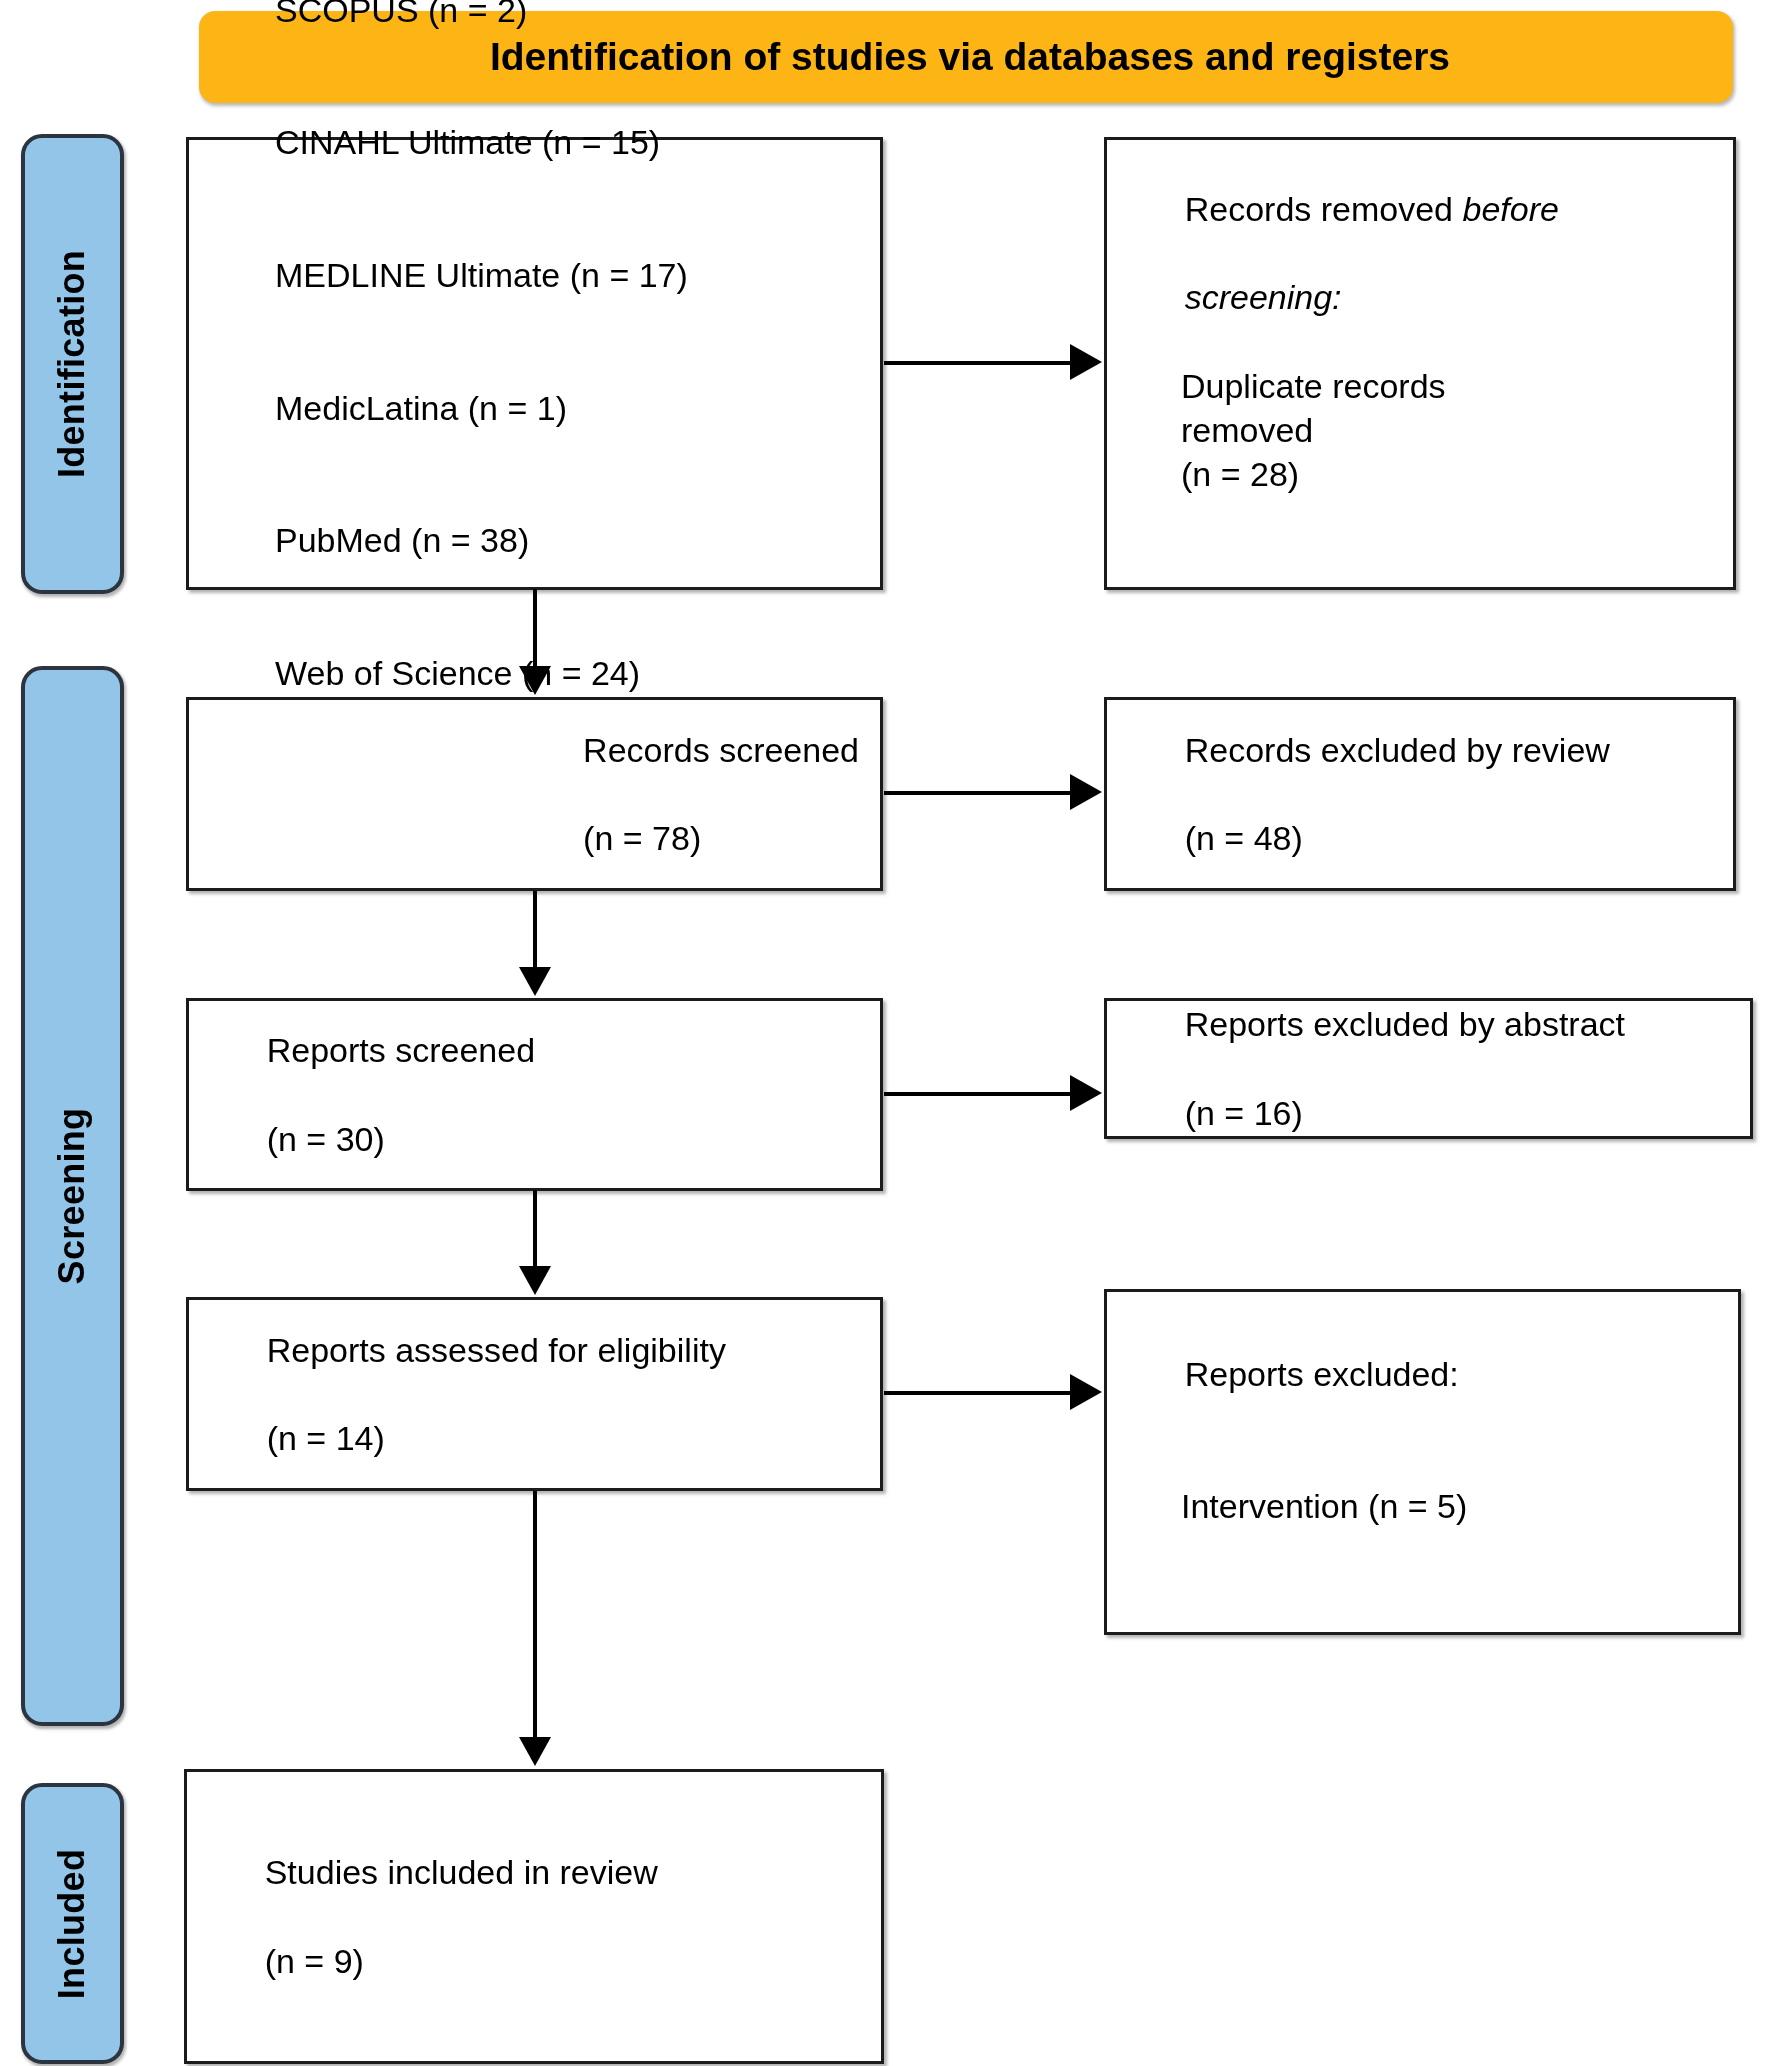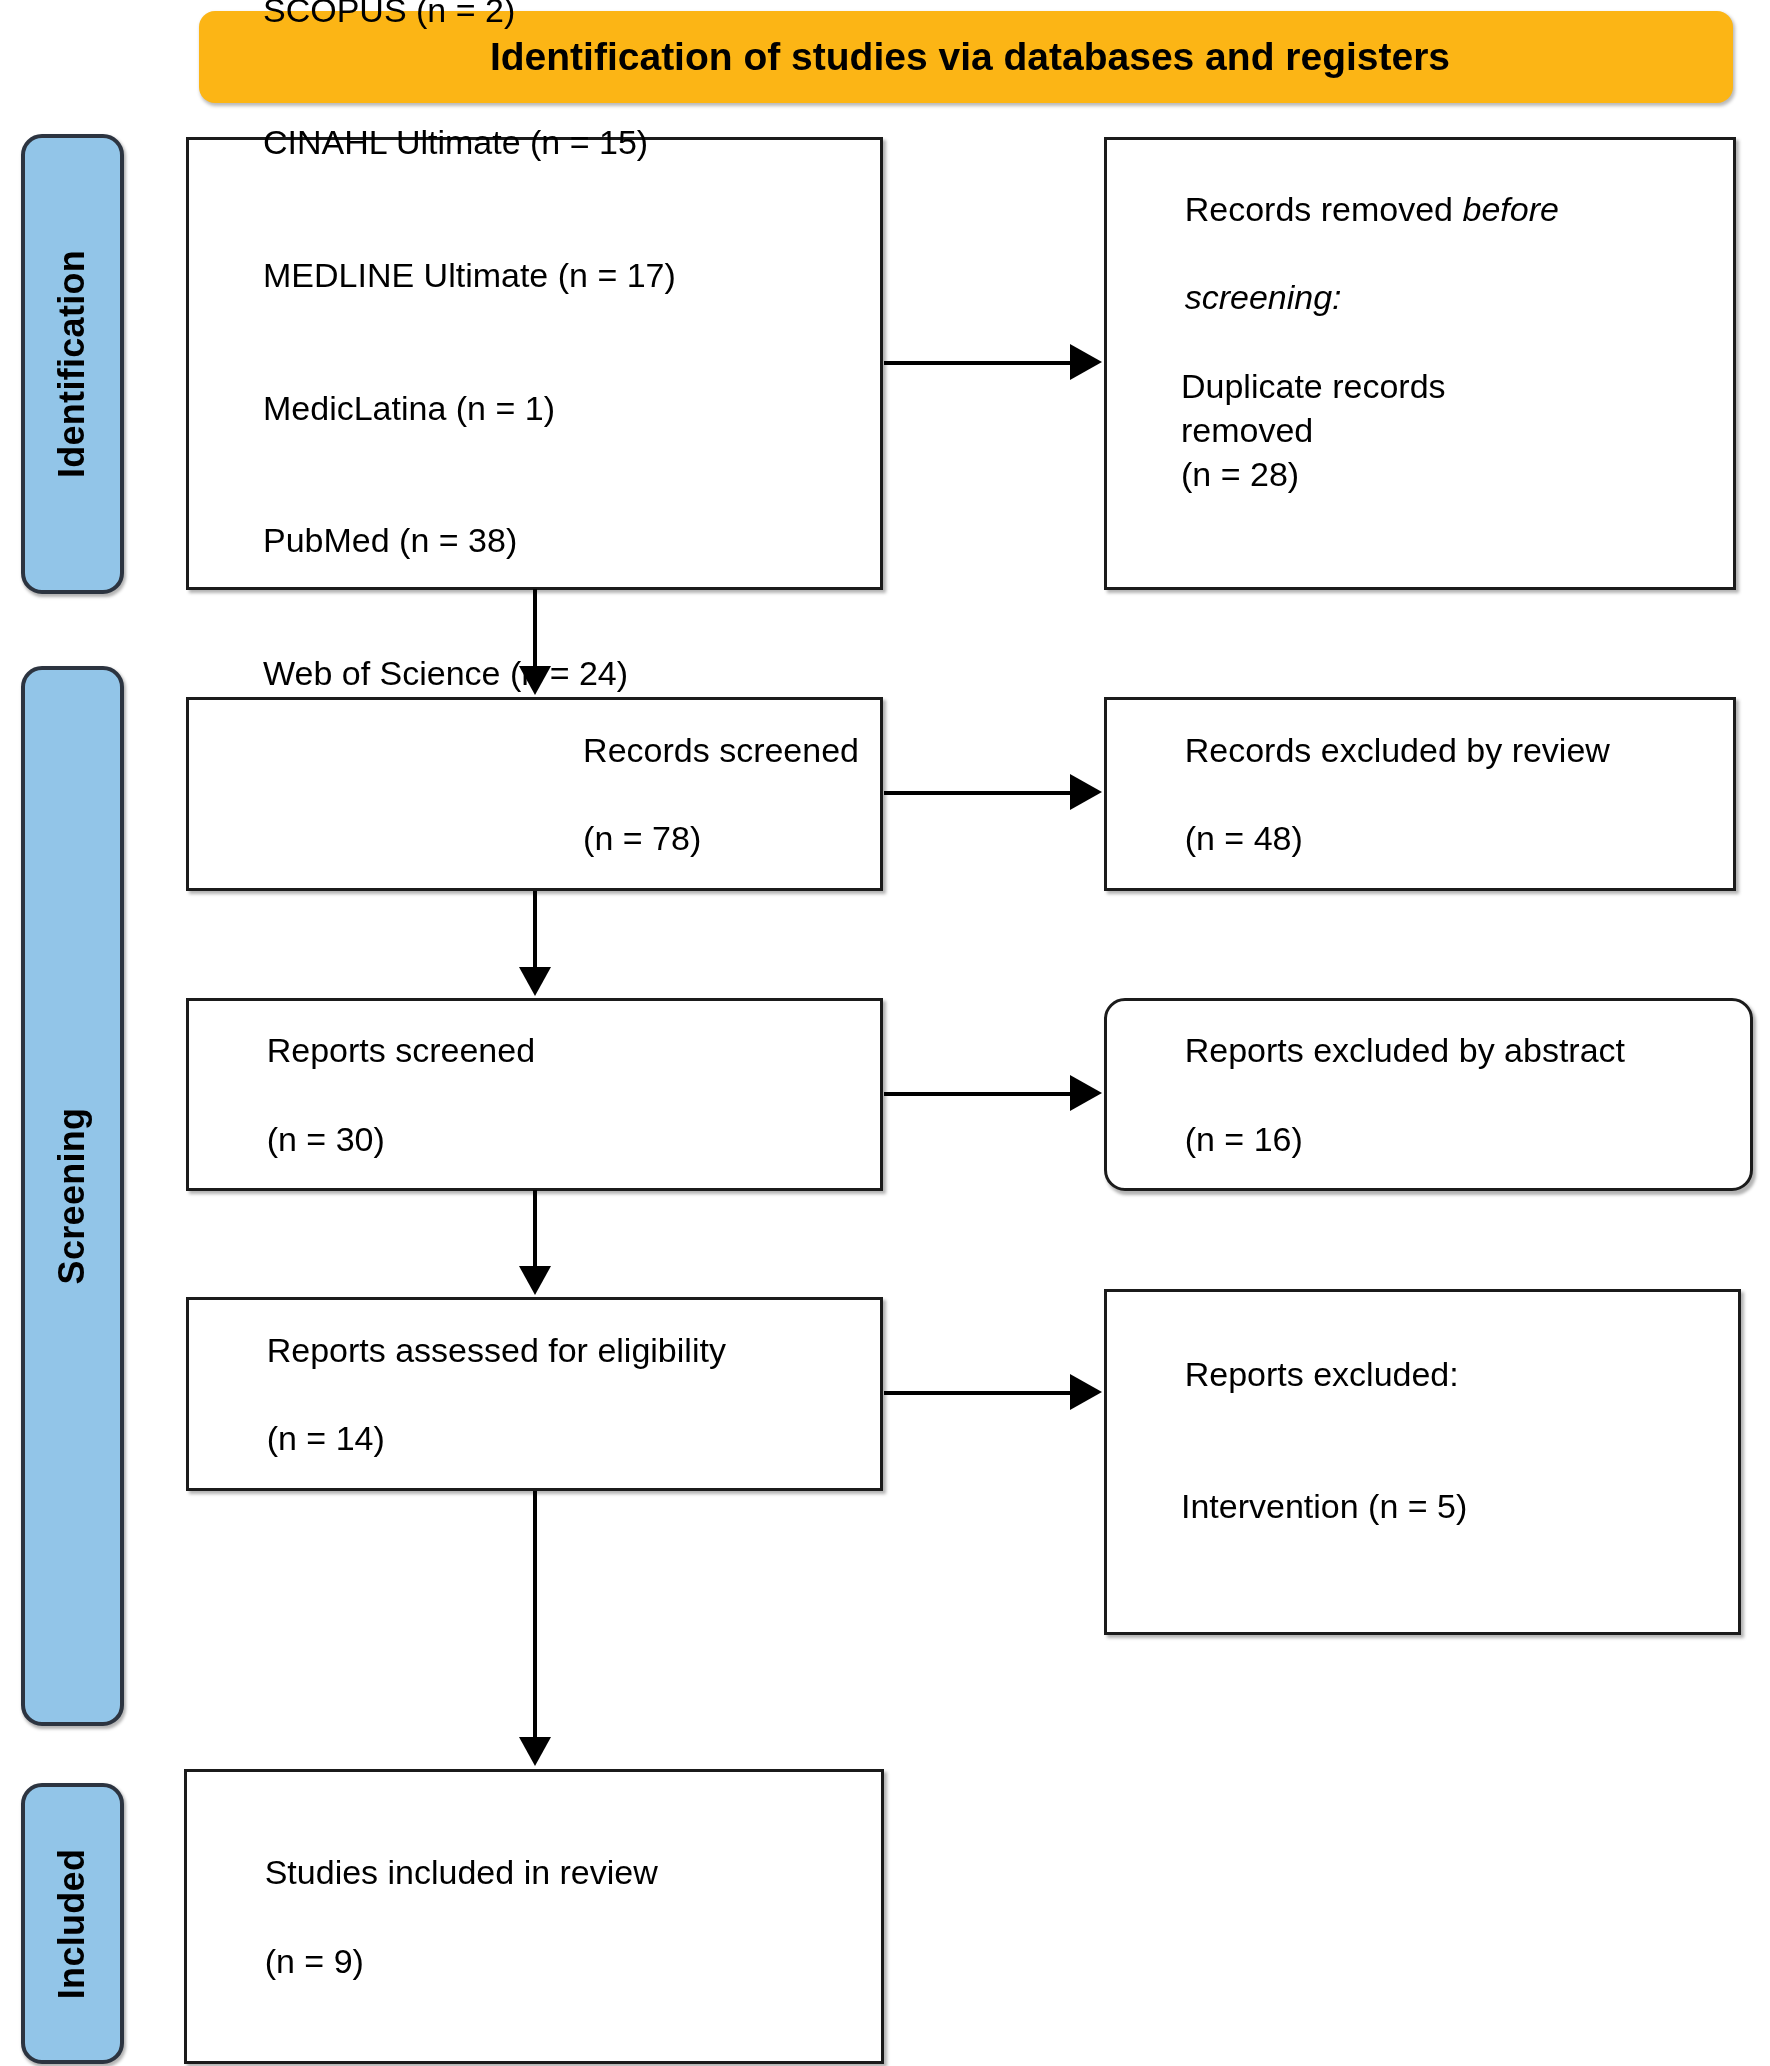--- a/index.html
+++ b/index.html
@@ -119,21 +119,21 @@
   </div>
 
   <div class="phase-bar" style="left:21px; top:666px; width:103px; height:1060px;">
     <span class="phase-label">Screening</span>
   </div>
 
   <div class="phase-bar" style="left:21px; top:1783px; width:103px; height:281px;">
     <span class="phase-label">Included</span>
   </div>
 
-  <div class="box" style="left:186px; top:137px; width:697px; height:453px;">
+  <div class="box" style="left:186px; top:137px; width:697px; height:453px;padding-left:12px;">
     <div class="box-text">
       <br>
       <span class="indent">SCOPUS (n = 2)</span>
       <span class="indent">CINAHL Ultimate (n = 15)</span>
       <span class="indent">MEDLINE Ultimate (n = 17)</span>
       <span class="indent">MedicLatina (n = 1)</span>
       <span class="indent">PubMed (n = 38)</span>
       <span class="indent">Web of Science (n = 24)</span>
       <span class="indent">LILACS (n = 11)</span>
     </div>
@@ -175,21 +175,21 @@
   <div class="vline" style="left:533px; top:891px; height:78px;"></div>
   <div class="arrow-down" style="left:519px; top:967px;"></div>
 
   <div class="box" style="left:186px; top:998px; width:697px; height:193px;">
     <div class="box-text">
       <span>Reports screened</span><br>
       <span>(n = 30)</span>
     </div>
   </div>
 
-  <div class="box" style="left:1104px; top:998px; width:649px; height:193px;border-radius:21px;">
+  <div class="box" style="left:1104px; top:998px; width:649px; height:141px;">
     <div class="box-text">
       <span>Reports excluded by abstract</span><br>
       <span>(n = 16)</span>
     </div>
   </div>
 
   <div class="hline" style="left:884px; top:1092px; width:186px;"></div>
   <div class="arrow-right" style="left:1070px; top:1075px;"></div>
 
   <div class="vline" style="left:533px; top:1190px; height:78px;"></div>

